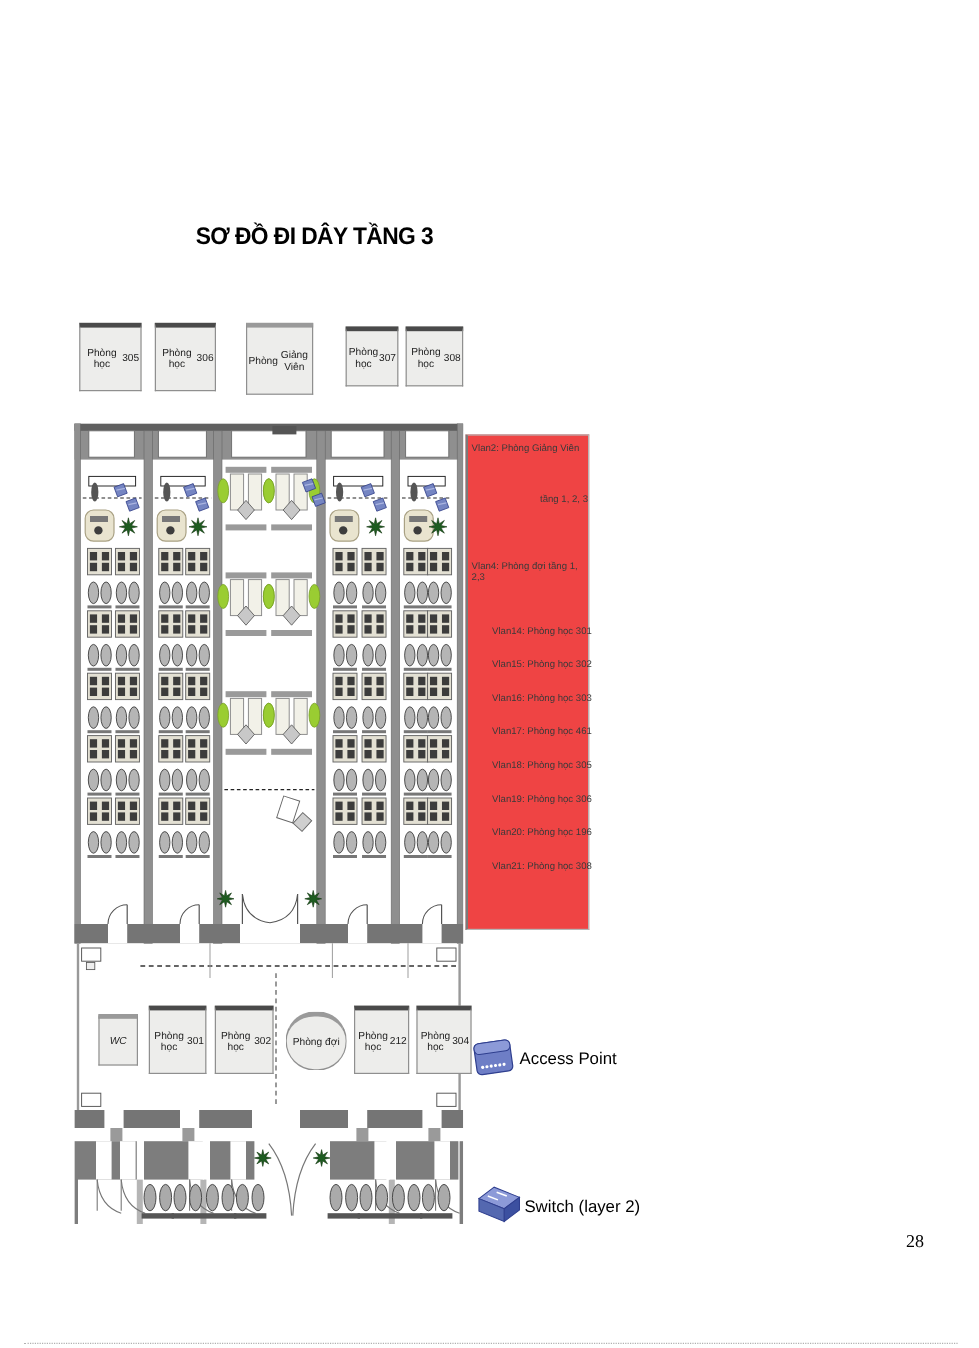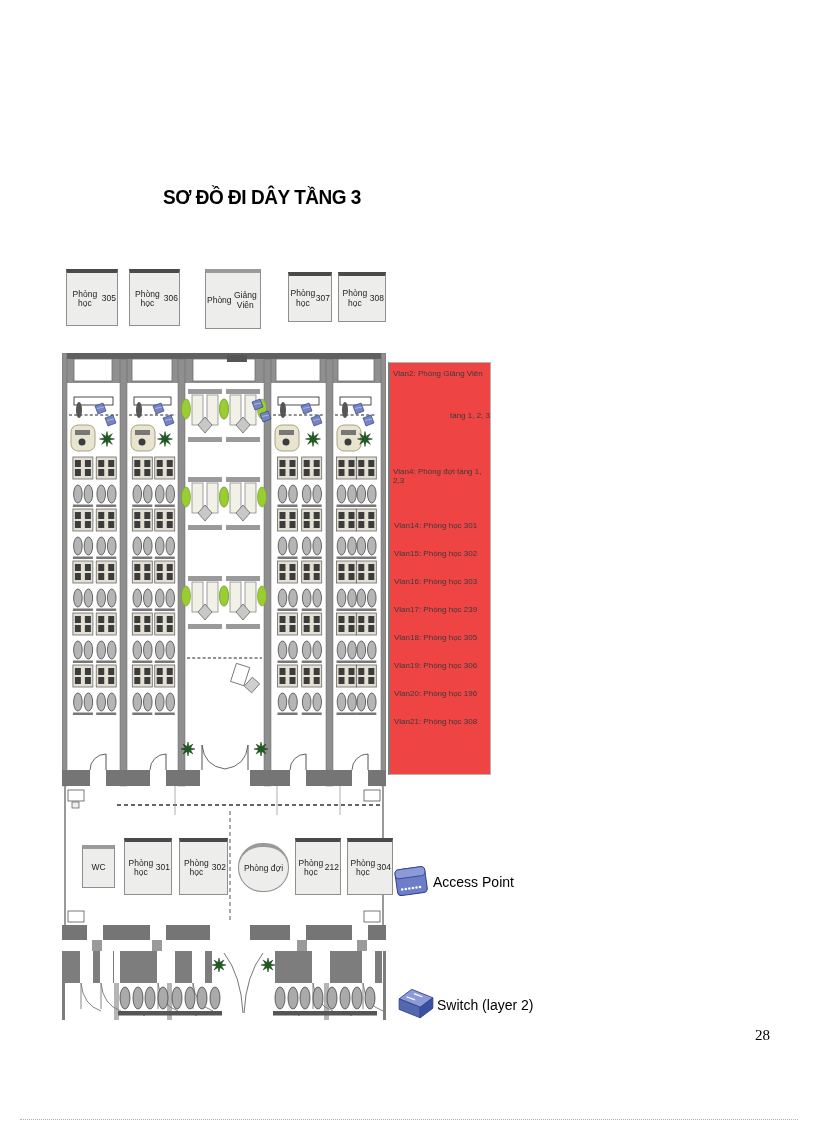--- a/index.html
+++ b/index.html
@@ -10,21 +10,21 @@
   .room-label{position:absolute;background:#ededeb;border:1px solid #8f8f8f;border-top:4px solid #4a4a4a;
       display:flex;align-items:center;justify-content:space-evenly;
       font-size:8.5px;line-height:1.1;color:#1d1d1d;text-align:center;box-sizing:border-box;padding:2px 1px;}
   .room-label.light-top{border-top-color:#9a9a9a;}
   .plan-svg{position:absolute;left:62px;top:353px;width:324px;height:667px;}
   .legend{position:absolute;left:388px;top:362px;width:103px;height:413px;background:#ef4444;
       border:1px solid #b5b5b5;border-left:2px solid #7a7a7a;font-size:8px;color:#3a3a3a;box-sizing:border-box;}
   .legend .l1{position:absolute;top:6px;left:3px;right:2px;}
   .legend .l2{position:absolute;top:20px;left:0;width:100%;text-align:right;margin-top:28px;}
   .legend .l4{position:absolute;top:104px;left:3px;right:2px;}
-  .legend .vlist{position:absolute;top:158px;left:4px;right:2px;}
+  .legend .vlist{position:absolute;top:158px;left:20px;right:2px;}
   .legend .vlist div{line-height:10px;margin-bottom:18px;white-space:nowrap;}
   .dev-icon{position:absolute;}
   .dev-label{position:absolute;font-size:14px;color:#000;text-align:right;}
   .page-number{position:absolute;left:740px;top:1027px;width:30px;text-align:right;
       font-family:"Liberation Serif", serif;font-size:15px;}
   .page-edge{position:absolute;left:20px;width:778px;top:1119px;border-top:1px dotted #b0b0b0;}
 </style>
 </head>
 <body>
 
@@ -839,29 +839,29 @@
   </svg>
 
   <div class="legend">
     <div class="l1">Vlan2:  Phòng Giảng Viên</div>
     <div class="l2">tầng 1, 2, 3</div>
     <div class="l4">Vlan4: Phòng đợi tầng 1, 2,3</div>
     <div class="vlist">
       <div>Vlan14: Phòng học 301</div>
       <div>Vlan15: Phòng học 302</div>
       <div>Vlan16: Phòng học 303</div>
-      <div>Vlan17: Phòng học 239</div>
+      <div>Vlan17: Phòng học 461</div>
       <div>Vlan18: Phòng học 305</div>
       <div>Vlan19: Phòng học 306</div>
       <div>Vlan20: Phòng học 196</div>
       <div>Vlan21: Phòng học 308</div>
     </div>
   </div>
 
-  <div class="room-label light-top" style="left:82px;top:845px;width:33px;height:43px;">
+  <div class="room-label light-top" style="left:82px;top:845px;width:33px;height:43px;font-style:italic;">
     <span>WC</span>
   </div>
   <div class="room-label" style="left:124px;top:838px;width:48px;height:57px;">
     <span>Phòng học</span>
     <span>301</span>
   </div>
   <div class="room-label" style="left:179px;top:838px;width:49px;height:57px;">
     <span>Phòng học</span>
     <span>302</span>
   </div>

